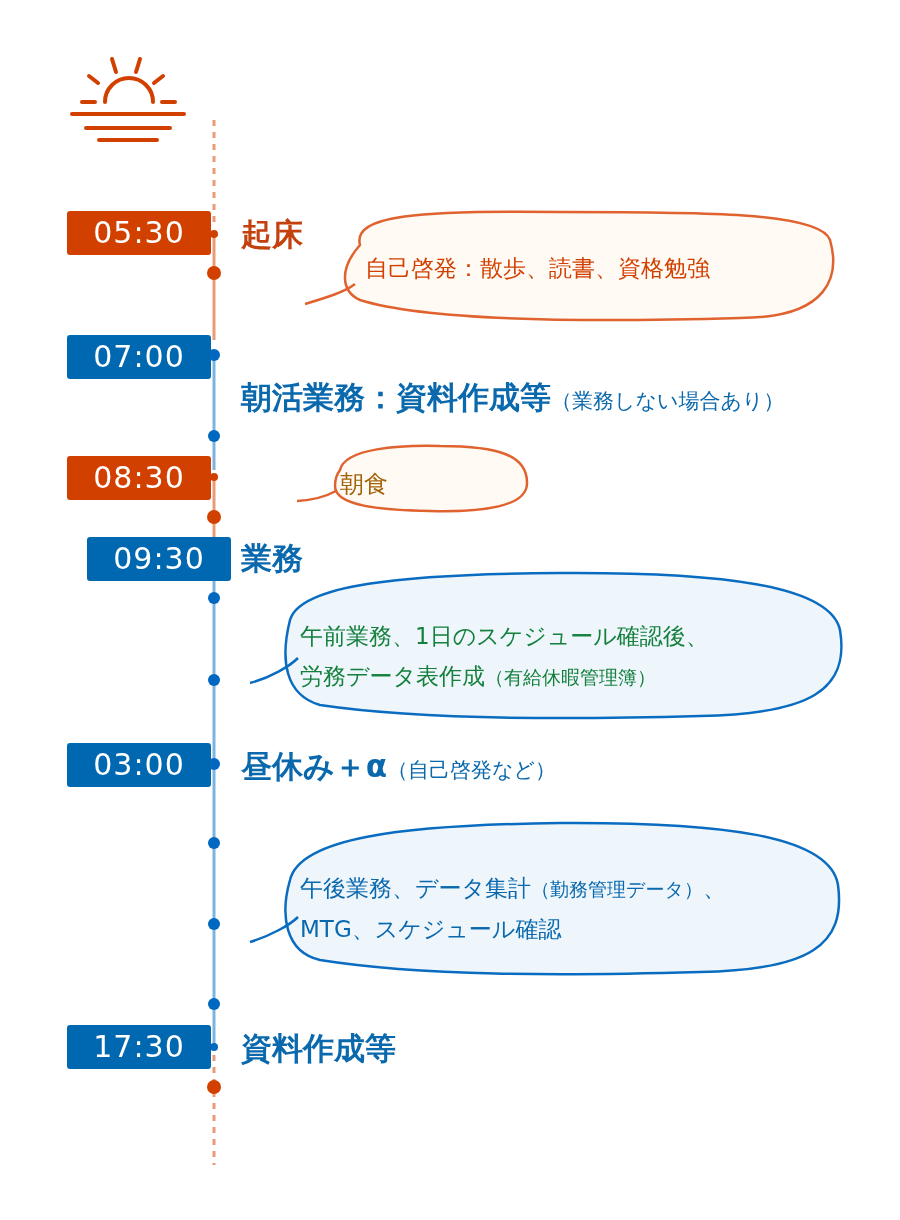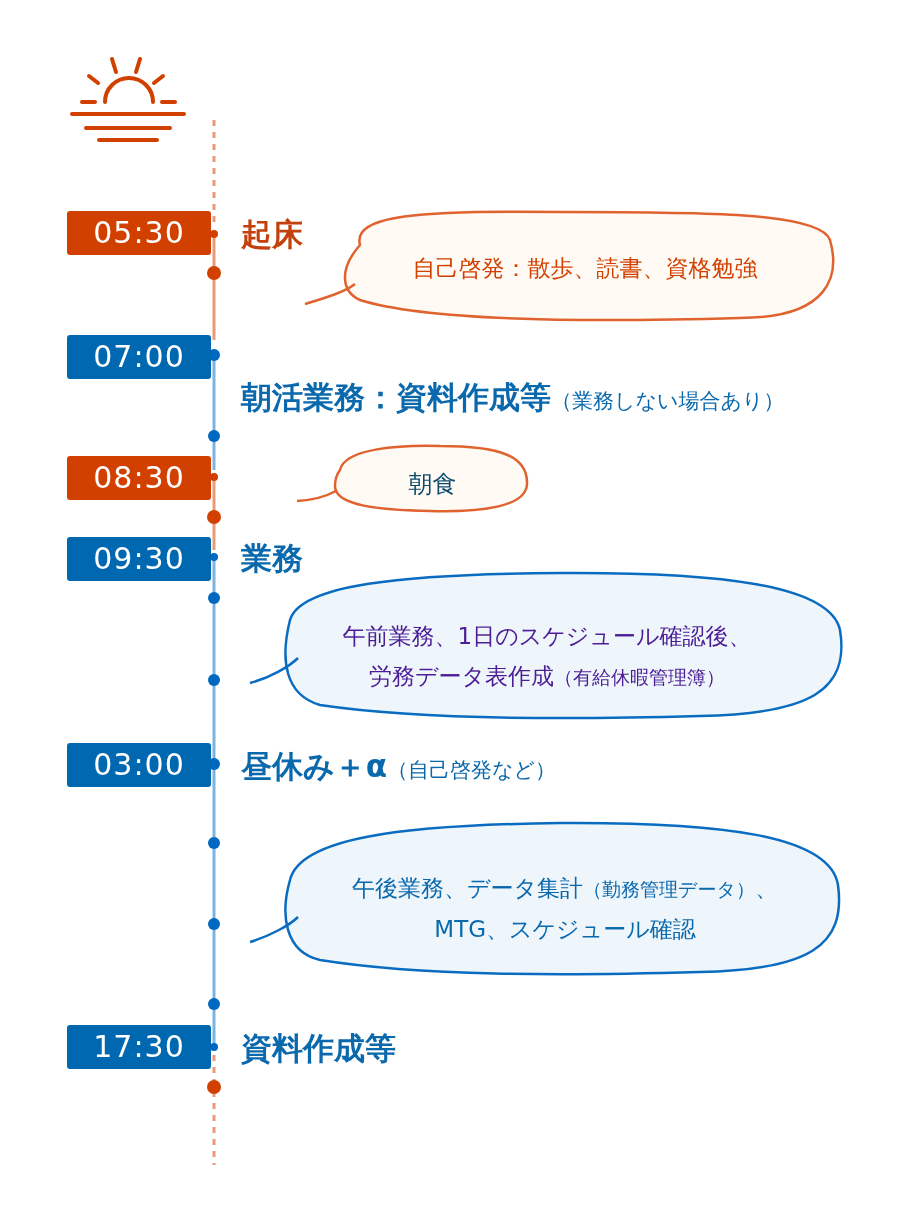--- a/index.html
+++ b/index.html
@@ -7,21 +7,21 @@
          font-family:"DejaVu Sans", "Liberation Sans", sans-serif; }
   .badge { position:absolute; left:67px; width:144px; height:44px; border-radius:3px;
            color:#fff; font-size:30px; line-height:44px; text-align:center; letter-spacing:1px;
            font-family:"DejaVu Sans", sans-serif; }
   .badge.orange { background:#d24000; }
   .badge.blue { background:#0068b0; }
   .label { position:absolute; left:241px; font-size:31px; font-weight:bold; white-space:nowrap; }
   .label.orange { color:#c2410c; }
   .label.blue { color:#0a68ad; }
   .label small { font-size:21px; font-weight:normal; }
-  .bubble-text { position:absolute; text-align:center; white-space:nowrap; }
+  .bubble-text { position:absolute; white-space:nowrap; }
   .bubble-text small { font-size:19px; }
   svg.full { position:absolute; left:0; top:0; }
 </style>
 </head>
 <body>
 
 <svg class="full" width="900" height="1220" viewBox="0 0 900 1220">
 
   <g stroke="#d24000" stroke-width="4" stroke-linecap="round" fill="none">
     <path d="M105 102 A24 24 0 0 1 153 102"></path>
@@ -83,21 +83,21 @@
 
   <g>
     <path d="M290 880 C300 838 400 825 560 823 C720 822 830 835 838 885 C846 945 810 970 700 972 C560 976 420 976 320 960 C285 952 280 915 290 880 Z" fill="#eef6fc" stroke="#0a6cc0" stroke-width="2.5"></path>
     <path d="M250 942 C270 936 290 925 298 917" fill="none" stroke="#0a6cc0" stroke-width="2.5"></path>
   </g>
 </svg>
 
 <div class="badge orange" style="top:211px;">05:30</div>
 <div class="badge blue" style="top:335px;">07:00</div>
 <div class="badge orange" style="top:456px;">08:30</div>
-<div class="badge blue" style="top:537px;">09:30</div>
+<div class="badge blue" style="top:537px;margin-left:20px;">09:30</div>
 <div class="badge blue" style="top:743px;">03:00</div>
 <div class="badge blue" style="top:1025px;">17:30</div>
 
 <div class="label orange" style="top:214px;">
   <span>起床</span>
 </div>
 <div class="label blue" style="top:377px;">
   <span>朝活業務：資料作成等</span><small>（業務しない場合あり）</small>
 </div>
 <div class="label blue" style="top:538px;">
@@ -105,23 +105,23 @@
 </div>
 <div class="label blue" style="top:746px;">
   <span>昼休み＋α</span><small>（自己啓発など）</small>
 </div>
 <div class="label blue" style="top:1028px;">
   <span>資料作成等</span>
 </div>
 
 <div class="bubble-text" style="left:365px; top:253px; width:440px; font-size:23px; color:#d24000;">自己啓発：散歩、読書、資格勉強</div>
 
-<div class="bubble-text" style="left:340px; top:468px; width:185px; font-size:24px; color:#0c4a6e;">朝食</div>
+<div class="bubble-text" style="left:340px; top:468px; width:185px; font-size:24px; color:#a16207;">朝食</div>
 
-<div class="bubble-text" style="left:282px; top:616px; width:530px; font-size:23px; color:#4c1d95; line-height:40px;">
+<div class="bubble-text" style="left:300px; top:616px; width:530px; font-size:23px; color:#15803d; line-height:40px;">
   <div>午前業務、1日のスケジュール確認後、</div>
   <div><span>労務データ表作成</span><small>（有給休暇管理簿）</small></div>
 </div>
 
 <div class="bubble-text" style="left:300px; top:868px; width:530px; font-size:23px; color:#0a68ad; line-height:40px;">
   <div><span>午後業務、データ集計</span><small>（勤務管理データ）</small><span>、</span></div>
   <div>MTG、スケジュール確認</div>
 </div>
 
 </body></html>

